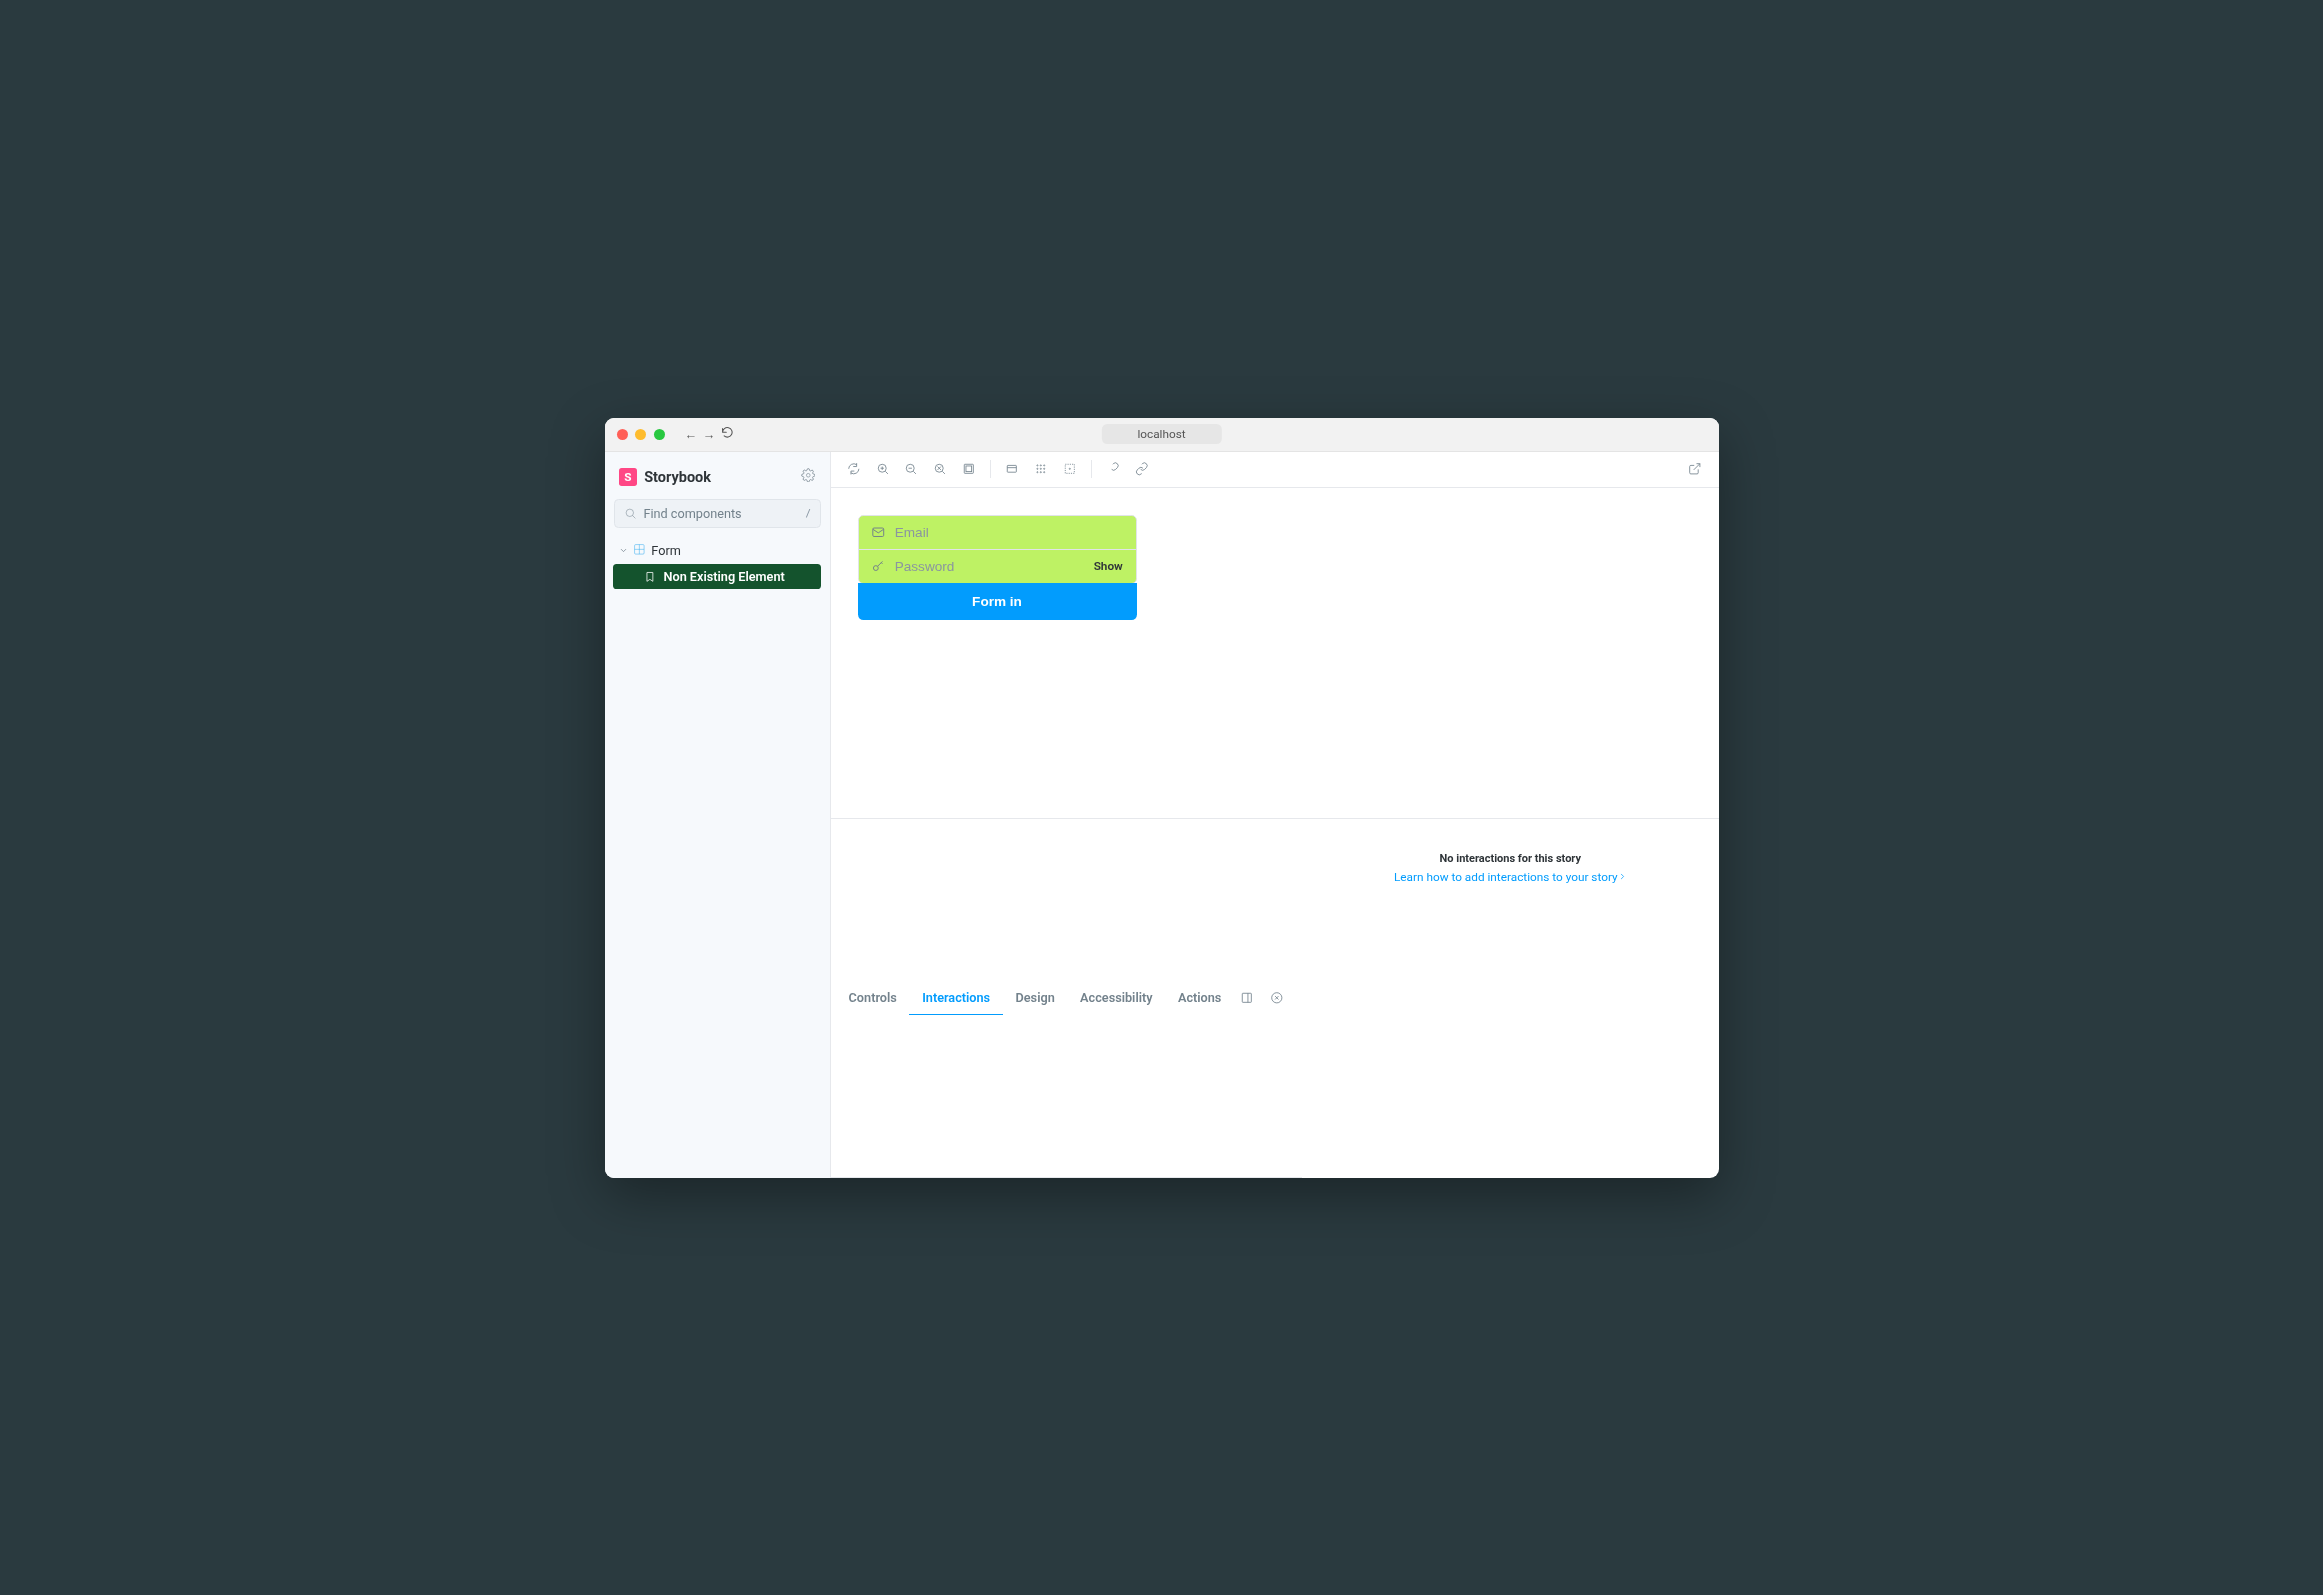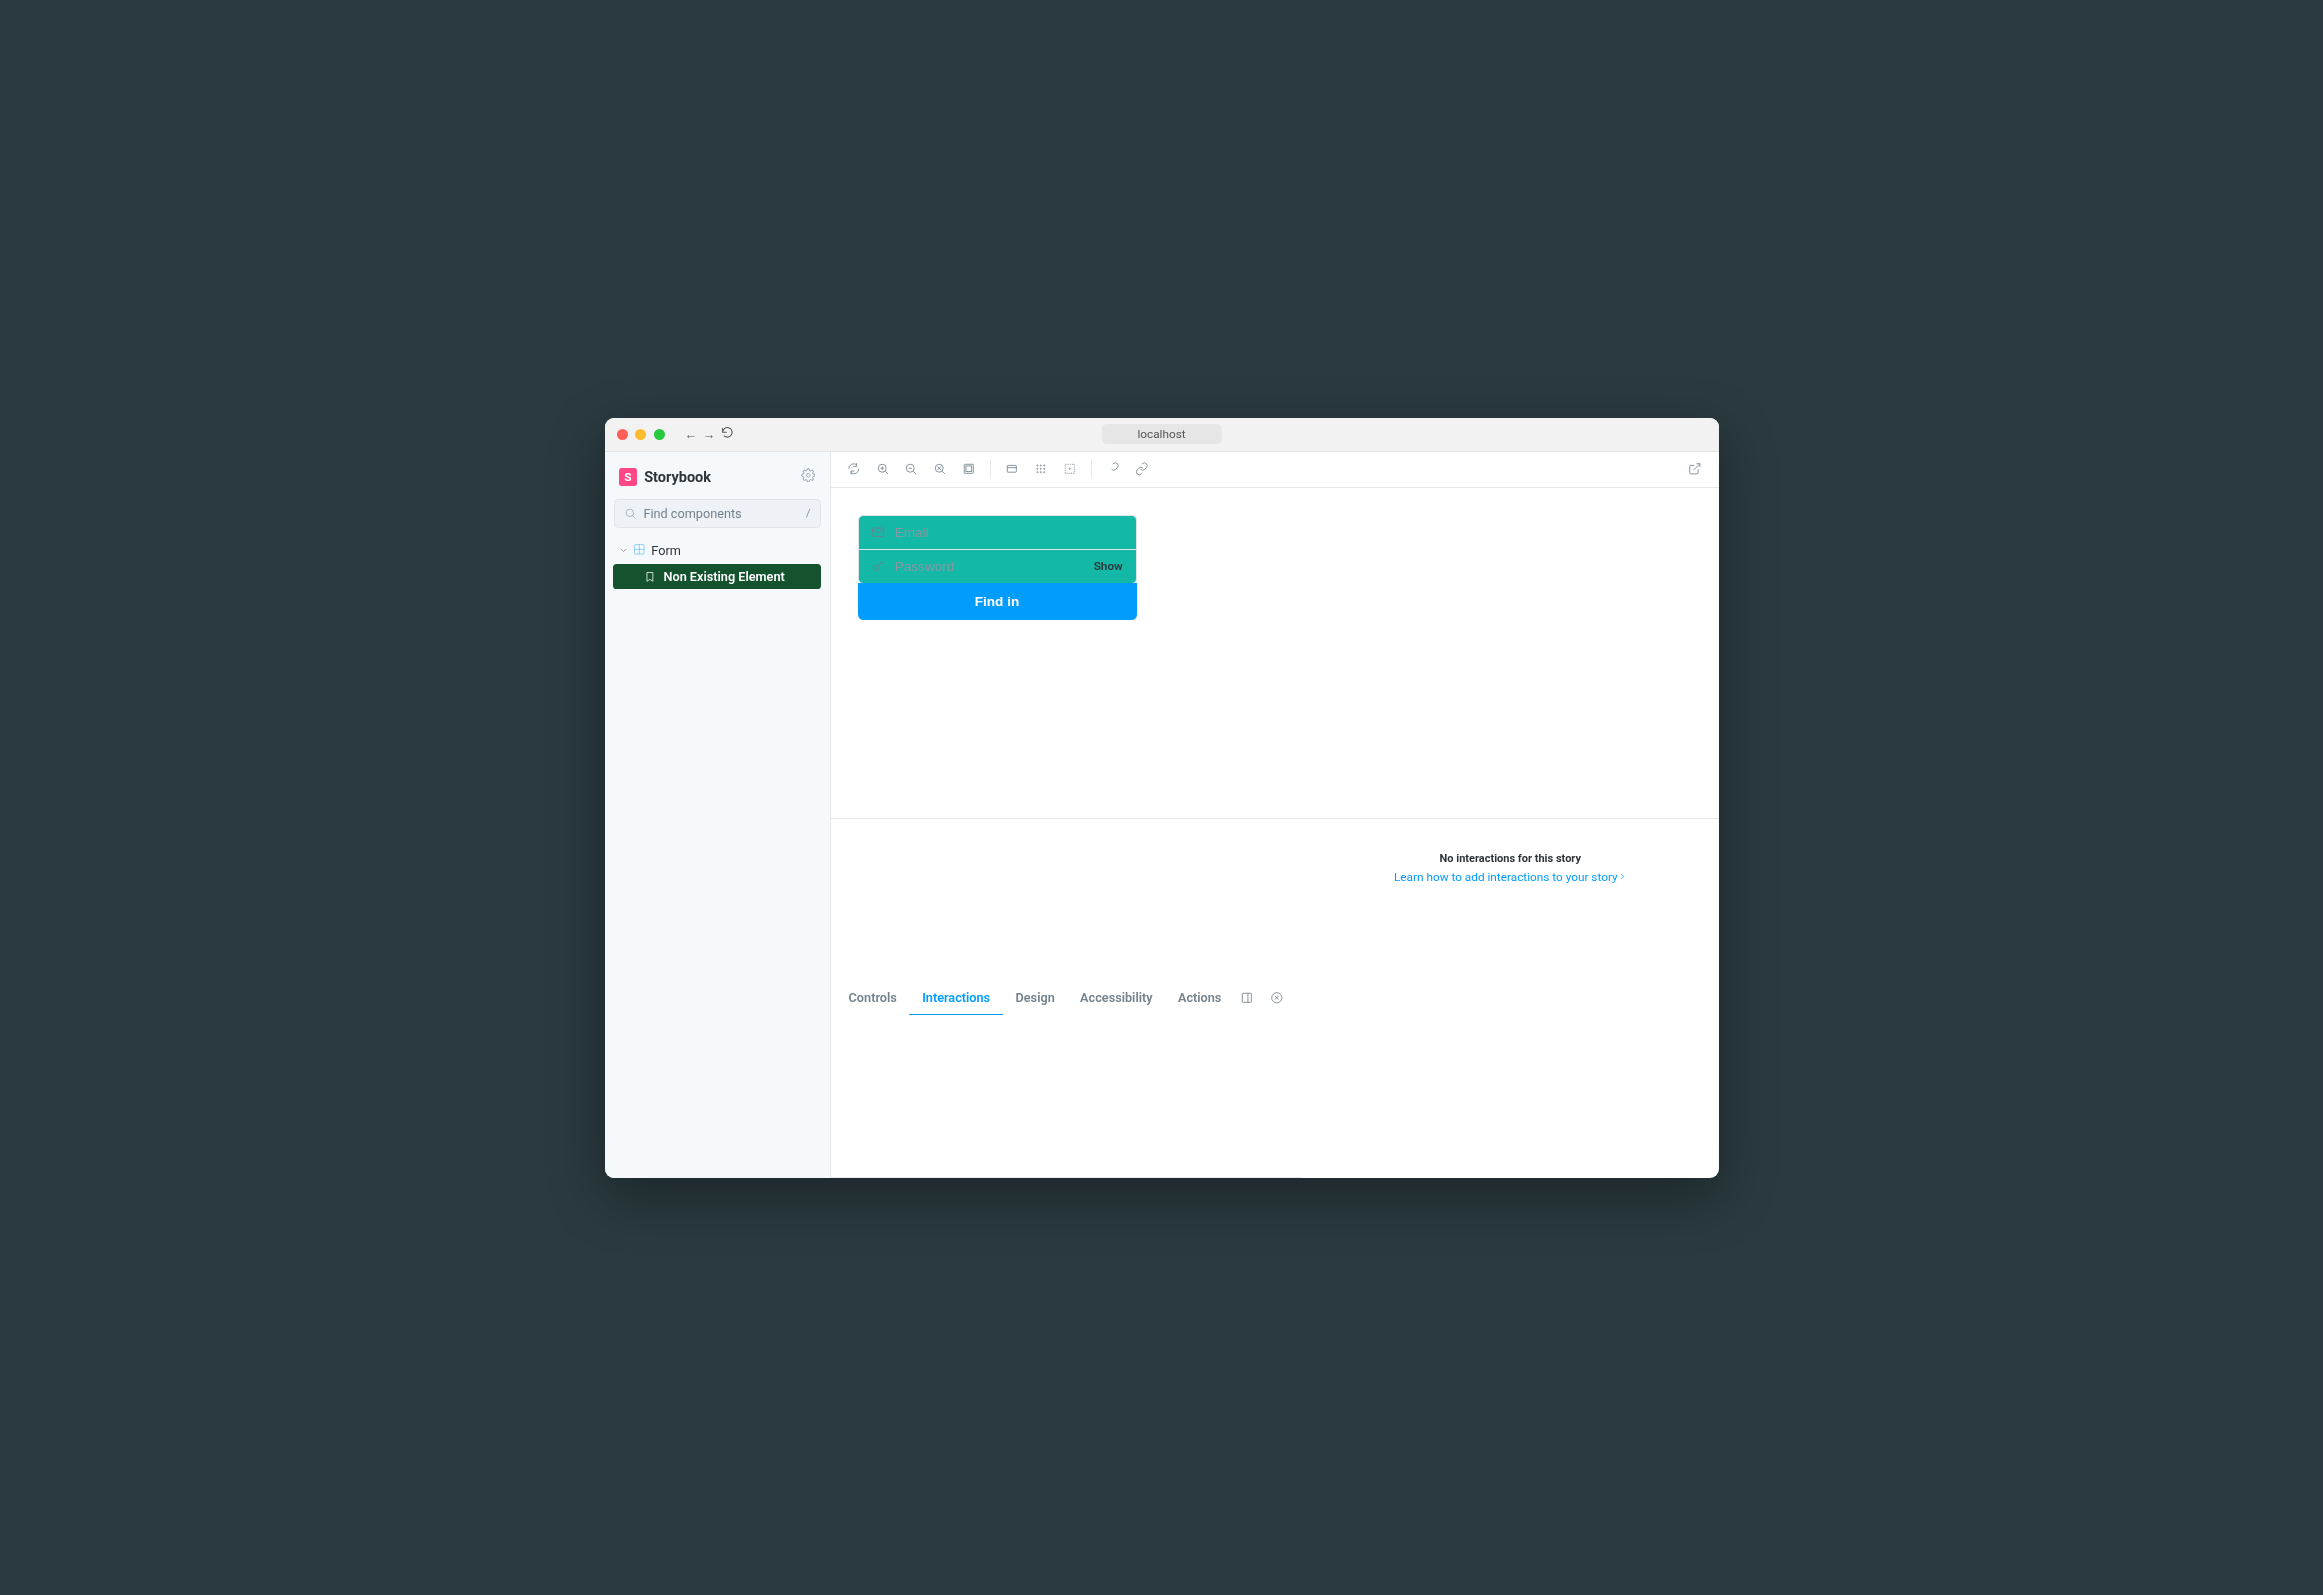--- a/index.html
+++ b/index.html
@@ -137,21 +137,21 @@
   .canvas {
     flex: 1;
     padding: 27px;
     overflow: auto;
   }
   .form-card {
     width: 279px;
     border: 0.9px solid #e1e4e8;
     border-radius: 5.4px;
     overflow: hidden;
-    background: #14b8a6;
+    background: #bef264;
   }
   .form-row {
     display: flex; align-items: center; gap: 9px;
     padding: 9px 12.7px;
     border-bottom: 0.9px solid #e1e4e8;
   }
   .form-row:last-of-type { border-bottom: none; }
   .form-row svg { width: 14.5px; height: 14.5px; stroke: #71808b; fill: none; stroke-width: 1.6; }
   .form-row input {
     border: none; outline: none; flex: 1; font-size: 13.6px; color: #333;
@@ -370,21 +370,21 @@
             </div>
             <div class="form-row">
               <svg viewBox="0 0 24 24">
                   <circle cx="8" cy="15" r="4"></circle>
                   <path d="m11 12 8-8M17 6l2 2"></path>
                 </svg>
               <input type="password" placeholder="Password" style="">
               <span class="show-link">Show</span>
             </div>
           </div>
-          <button class="signin-btn">Find in</button>
+          <button class="signin-btn">Form in</button>
         </div>
       </div>
 
       <div class="addons">
         <div class="addon-tabs">
           <div class="addon-tab">Controls</div>
           <div class="addon-tab active">Interactions</div>
           <div class="addon-tab">Design</div>
           <div class="addon-tab">Accessibility</div>
           <div class="addon-tab">Actions</div>

